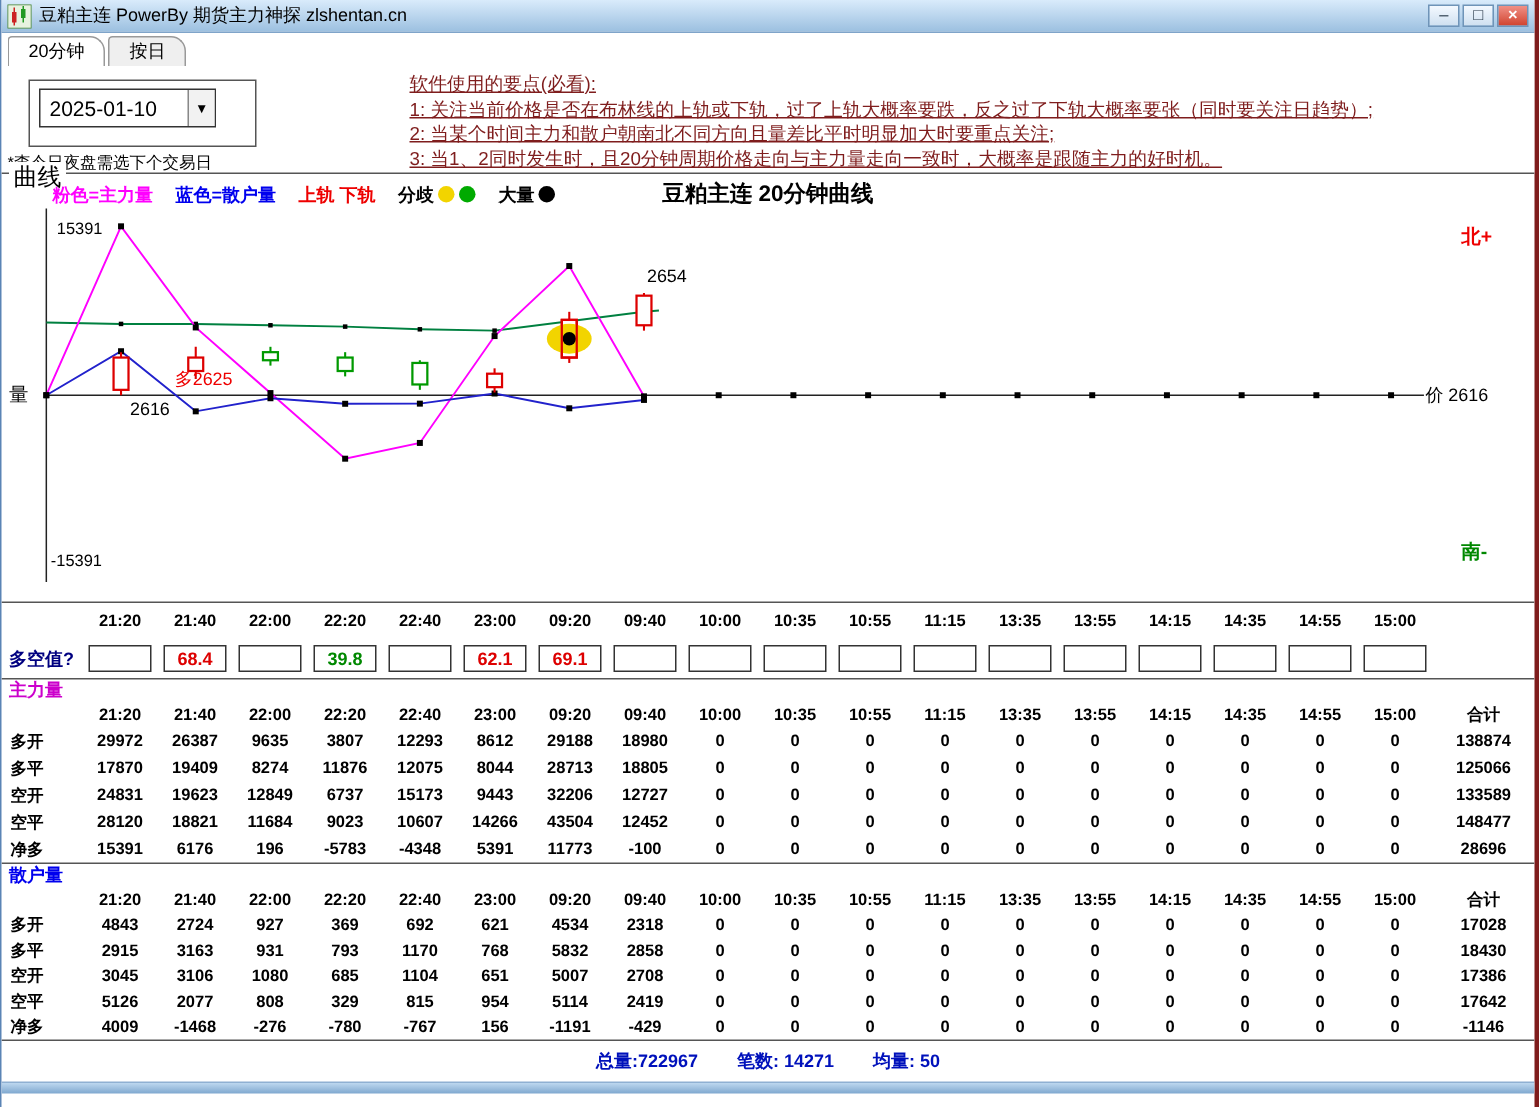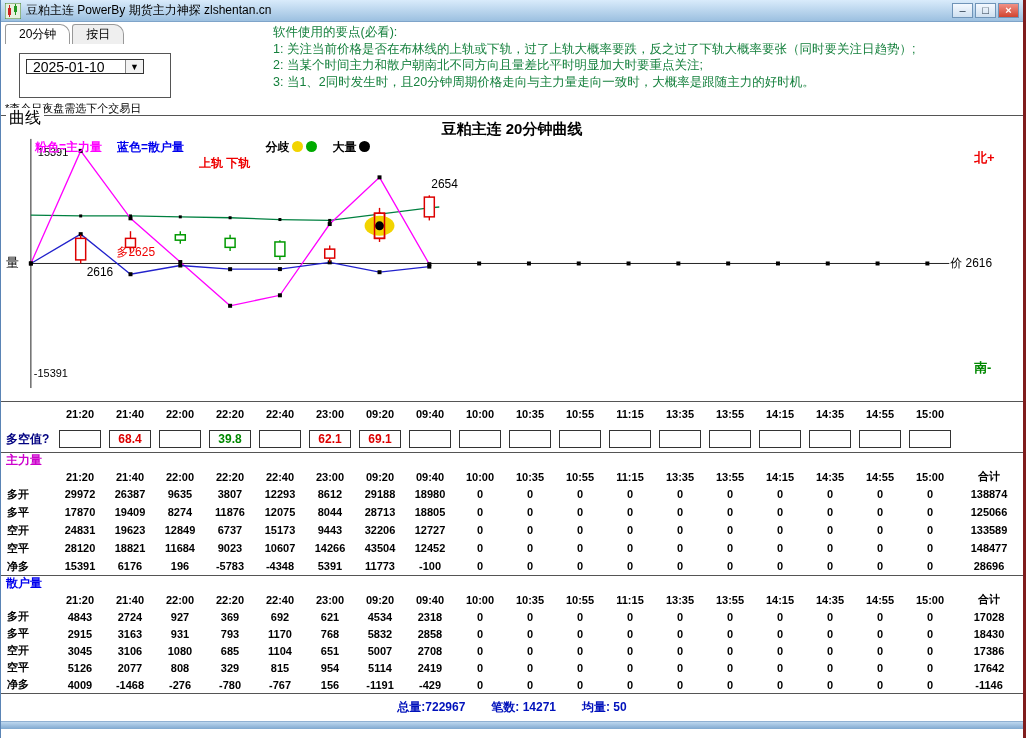--- a/index.html
+++ b/index.html
@@ -16,36 +16,36 @@
   .wbtn { width:21px; height:15px; border:1px solid #6f94b8; background:linear-gradient(#f4f9ff,#cfe0f0);
           font-size:11px; line-height:13px; text-align:center; color:#234; cursor:pointer; }
   .wbtn.close { background:linear-gradient(#f09086,#d1442f); color:#fff; font-weight:bold; }
   
   .topbar { position:relative; height:93px; background:#fff; }
   .tabs { position:absolute; top:2px; left:4px; display:flex; }
   .tab { height:20px; line-height:18px; padding:0 13px; font-size:12px; border:1px solid #999;
          border-bottom:none; border-radius:3px 10px 0 0; background:#efefef; margin-right:2px; cursor:pointer; }
   .tab.active { background:#fff; }
   .date-group { position:absolute; top:31px; left:18px; width:152px; height:45px; border:1px solid #555; }
-  .combo { position:absolute; top:37px; left:25px; width:118px; height:15px; border:1px solid #333;
+  .combo { position:absolute; top:37px; left:25px; width:118px; height:26px; border:1px solid #333;
            display:flex; align-items:center; font-size:14px; padding-left:6px; background:#fff; cursor:pointer; }
   .combo-arrow { margin-left:auto; width:18px; height:100%; border-left:1px solid #888; display:flex;
                  align-items:center; justify-content:center; font-size:9px; background:#f2f2f2; }
   .date-note { position:absolute; top:79px; left:4px; font-size:11px; color:#000; }
   .query-btn { position:absolute; top:32px; left:179px; width:84px; height:43px; border:1px solid #8a8a8a;
                border-radius:6px; background:linear-gradient(#fefefe,#f0f0f0); display:flex; align-items:center;
                justify-content:center; gap:6px; font-size:14px; font-family:inherit; cursor:pointer; }
-  .instructions { position:absolute; top:2px; left:272px; color:#15803d; font-size:12.5px; line-height:16.5px; white-space:nowrap; }
+  .instructions { position:absolute; top:26px; left:272px; color:#7f1d1d; font-size:12.5px; line-height:16.5px; white-space:nowrap;text-decoration:underline; }
   
   .chart-panel { position:relative; height:286px; border-top:1px solid #555; }
   .chart-panel svg { position:absolute; inset:0; width:100%; height:100%; }
   .panel-label { position:absolute; top:-8px; left:5px; background:#fff; font-size:16px; padding:0 3px; z-index:2; }
   .legend { position:absolute; top:6px; left:34px; display:flex; gap:15px; align-items:center;
             font-size:12px; font-weight:bold; z-index:2; }
-  .legend .pink { color:#ff00ff; } .legend .blue { color:#0000ee; } .legend .red { color:#ee0000;margin-top:33px; }
+  .legend .pink { color:#ff00ff; } .legend .blue { color:#0000ee; } .legend .red { color:#ee0000; }
   .dot { display:inline-block; width:11px; height:11px; border-radius:50%; vertical-align:-1px; margin-left:3px; }
   .dot.yellow { background:#f2d400; } .dot.green { background:#00aa00; } .dot.black { background:#000; }
   .chart-title { position:absolute; top:4px; left:0; right:0; text-align:center; font-size:15px; font-weight:bold; z-index:1; }
   
   .grid-row { display:grid; grid-template-columns:54px repeat(18,50px) 1fr; align-items:center; }
   .time-row { height:25px; border-top:1px solid #555; }
   .th { font-size:11px; font-weight:bold; text-align:center; }
   .ls-row { height:26px; }
   .ls-label { font-size:12px; font-weight:bold; color:#000080; padding-left:5px; }
   .ls-box { width:42px; height:18px; border:1px solid #333; margin:0 auto; font-size:12px; font-weight:bold;

